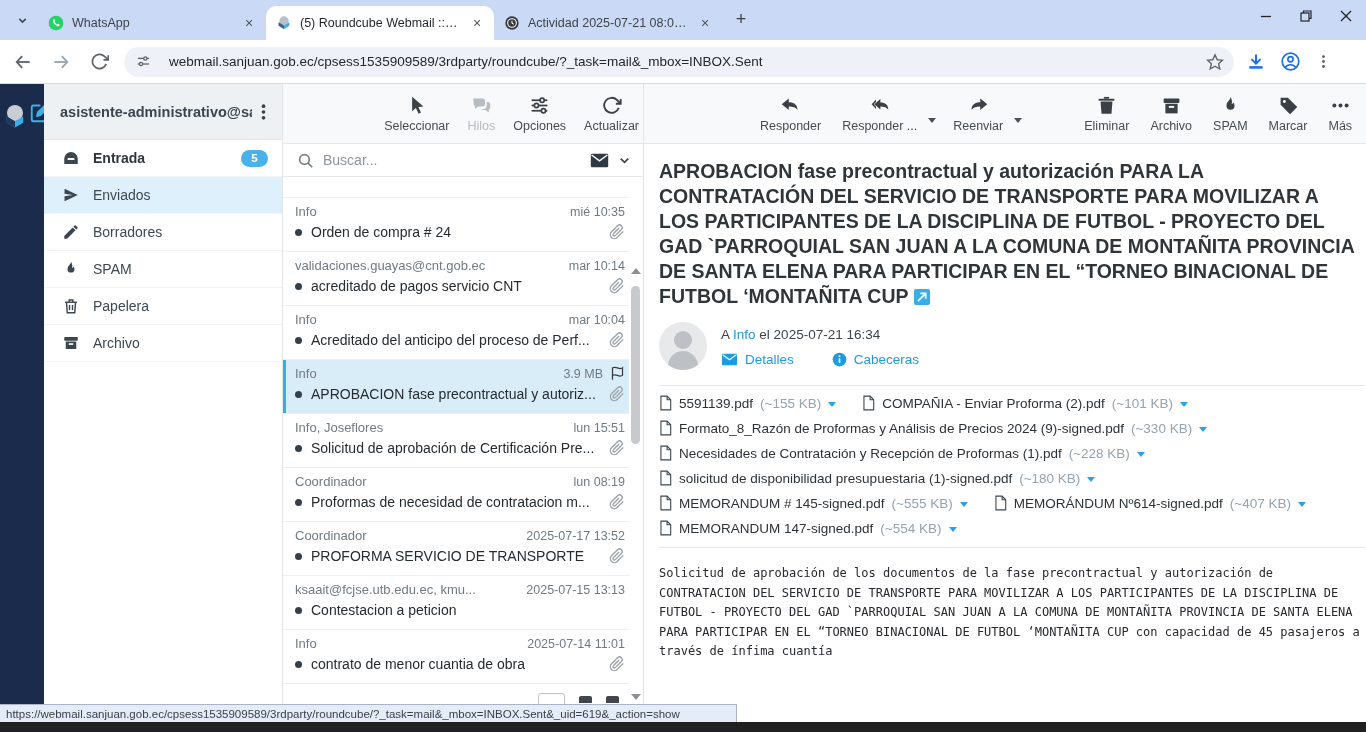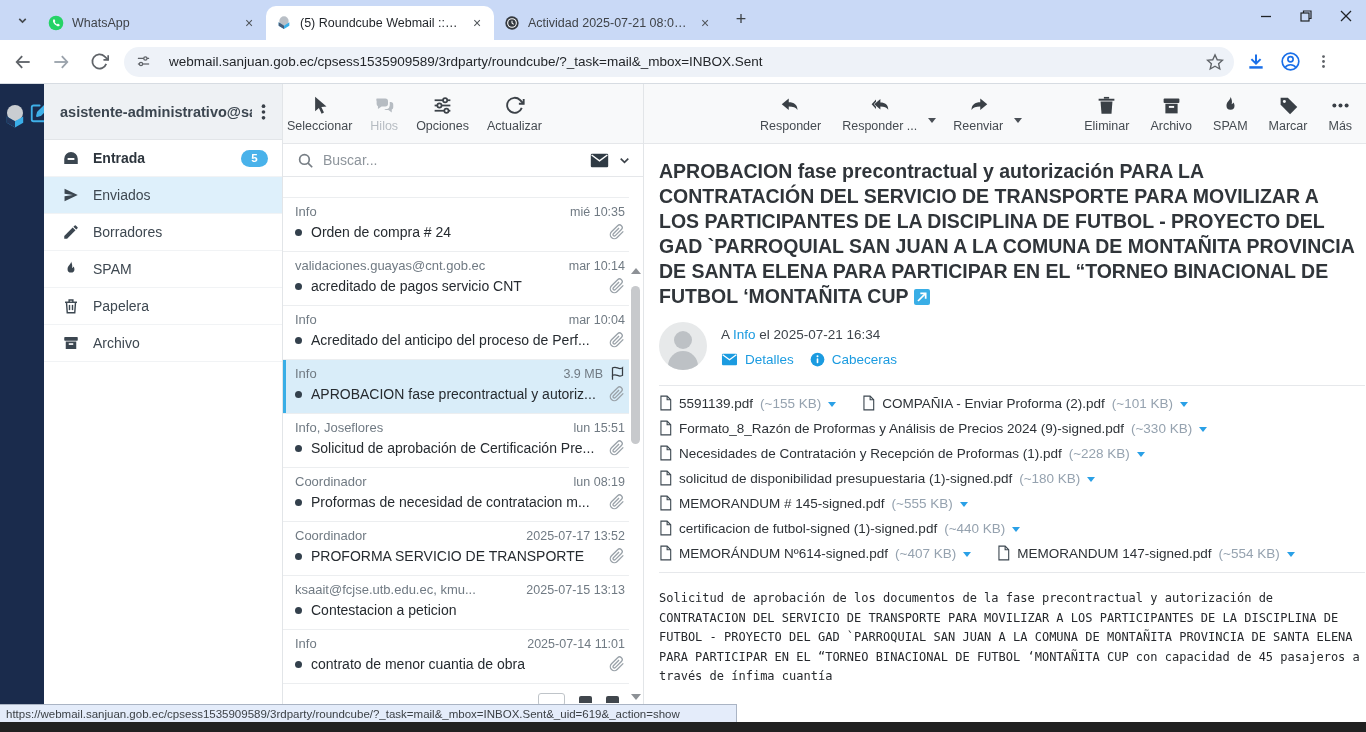--- a/index.html
+++ b/index.html
@@ -47,21 +47,21 @@
   .account-name { font-weight:bold; font-size:14.5px; color:#3c4650; flex:1; white-space:nowrap; overflow:hidden; }
   .kebab { width:22px; display:flex; justify-content:center; color:#394049; }
   .folder-row { height:37px; display:flex; align-items:center; gap:13px; padding:0 10px 0 18px; font-size:14px; color:#3e4851; border-bottom:1px solid #f1f3f5; }
   .folder-row .f-ic { width:18px; height:18px; color:#3b4650; flex:0 0 18px; }
   .folder-row.bold { font-weight:bold; color:#2d353d; }
   .folder-row.selected { background:#def0fb; }
   .badge { margin-left:auto; background:#49b2ea; color:#fff; border-radius:9px; min-width:27px; height:17px; font-size:11.5px; font-weight:bold; display:flex; align-items:center; justify-content:center; margin-right:4px; }
 
   
   .listpane { width:361px; flex:0 0 361px; border-right:1px solid #e2e5e8; display:flex; flex-direction:column; position:relative; background:#fff; }
-  .list-toolbar { height:60px; background:#f8f9fa; border-bottom:1px solid #e5e7ea; display:flex; align-items:center; justify-content:flex-start; gap:10px; flex:0 0 60px; }
+  .list-toolbar { height:60px; background:#f8f9fa; border-bottom:1px solid #e5e7ea; display:flex; align-items:center; justify-content:flex-end; gap:10px; flex:0 0 60px; }
   .tool-btn { display:flex; flex-direction:column; align-items:center; gap:3px; font-size:12.5px; color:#454b51; padding:0 4px; }
   .tool-btn svg { width:21px; height:21px; }
   .tool-btn.disabled { color:#b6bcc2; }
   .search-row { height:33px; border-bottom:1px solid #e5e7ea; display:flex; align-items:center; gap:9px; padding:0 12px 0 14px; flex:0 0 33px; }
   .search-ph { color:#8d949b; font-size:14px; flex:1; }
   .mlist { flex:1; overflow:hidden; padding-right:14px; }
   .mrow { height:54px; border-bottom:1px solid #eceef0; padding:6px 4px 0 12px; }
   .mrow.selected { background:#d9edf9; box-shadow:inset 3px 0 0 #39aee6; }
   .mrow.partial-top { margin-top:-33px; }
   .mrow.partial-bottom { opacity:.5; }
@@ -89,21 +89,21 @@
   .tb-gap { width:32px; }
   .read-scroll { flex:1; padding:15px 16px 0 15px; overflow:hidden; }
   .subject { width:698px; font-size:19.5px; line-height:25px; font-weight:bold; color:#30353a; }
   .ext-link { display:inline-block; width:16px; height:16px; background:#39aee6; border-radius:2px; vertical-align:-2px; margin-left:5px; }
   .sender-block { display:flex; gap:14px; margin-top:13px; align-items:flex-start; }
   .avatar { width:48px; height:48px; border-radius:50%; background:#e7e9ea; position:relative; overflow:hidden; flex:0 0 48px; }
   .avatar .head { position:absolute; top:9px; left:15px; width:18px; height:18px; border-radius:50%; background:#bdc1c5; }
   .avatar .bodyy { position:absolute; top:29px; left:9px; width:30px; height:30px; border-radius:50%; background:#bdc1c5; }
   .to-line { font-size:13.5px; color:#3e444b; margin-top:5px; }
   .to-line .lnk { color:#1b9be0; }
-  .meta-links { display:flex; gap:16px; margin-top:10px; align-items:center; }
+  .meta-links { display:flex; gap:38px; margin-top:10px; align-items:center; }
   .meta-item { display:flex; gap:7px; align-items:center; font-size:13.5px; color:#1b9be0; }
   .att-wrap { border-top:1px solid #e6e8eb; border-bottom:1px solid #e6e8eb; margin-top:15px; padding:9px 0 11px; }
   .att-flex { max-width:655px; display:flex; flex-wrap:wrap; column-gap:26px; row-gap:9px; }
   .att { display:flex; align-items:center; gap:7px; font-size:13.5px; white-space:nowrap; }
   .att .name { color:#2d3237; }
   .att .size { color:#95a2af; }
   .att-caret { width:0; height:0; border-left:4.5px solid transparent; border-right:4.5px solid transparent; border-top:5.5px solid #2aa0e6; margin-top:2px; }
   .body-text { margin-top:16px; width:706px; font-family:"DejaVu Sans Mono", monospace; font-size:12px; line-height:19.5px; color:#26292d; }
 
   
@@ -823,51 +823,40 @@
                 <svg width="13" height="16" viewBox="0 0 20 24" fill="none" stroke="#3c4750" stroke-width="1.7">
                   <path d="M3 1.5h9.5L18 7v15.5H3z"></path>
                   <path d="M12.5 1.5V7H18"></path>
                 </svg>
               </span>
               <span class="name">MEMORANDUM # 145-signed.pdf</span>
               <span class="size">(~555 KB)</span>
               <span class="att-caret"></span>
             </span>
 
+
             <span class="att">
               <span>
                 <svg width="13" height="16" viewBox="0 0 20 24" fill="none" stroke="#3c4750" stroke-width="1.7">
                   <path d="M3 1.5h9.5L18 7v15.5H3z"></path>
                   <path d="M12.5 1.5V7H18"></path>
                 </svg>
               </span>
-              <span class="name">certificacion de futbol-signed (1)-signed.pdf</span>
-              <span class="size">(~440 KB)</span>
+              <span class="name">MEMORÁNDUM Nº614-signed.pdf</span>
+              <span class="size">(~407 KB)</span>
               <span class="att-caret"></span>
             </span>
 
             <span class="att">
               <span>
                 <svg width="13" height="16" viewBox="0 0 20 24" fill="none" stroke="#3c4750" stroke-width="1.7">
                   <path d="M3 1.5h9.5L18 7v15.5H3z"></path>
                   <path d="M12.5 1.5V7H18"></path>
                 </svg>
               </span>
-              <span class="name">MEMORÁNDUM Nº614-signed.pdf</span>
-              <span class="size">(~407 KB)</span>
-              <span class="att-caret"></span>
-            </span>
-
-            <span class="att">
-              <span>
-                <svg width="13" height="16" viewBox="0 0 20 24" fill="none" stroke="#3c4750" stroke-width="1.7">
-                  <path d="M3 1.5h9.5L18 7v15.5H3z"></path>
-                  <path d="M12.5 1.5V7H18"></path>
-                </svg>
-              </span>
               <span class="name">MEMORANDUM 147-signed.pdf</span>
               <span class="size">(~554 KB)</span>
               <span class="att-caret"></span>
             </span>
           </div>
       </div>
 
       <div class="body-text">Solicitud de aprobación de los documentos de la fase precontractual y autorización de CONTRATACION DEL SERVICIO DE TRANSPORTE PARA MOVILIZAR A LOS PARTICIPANTES DE LA DISCIPLINA DE FUTBOL - PROYECTO DEL GAD `PARROQUIAL SAN JUAN A LA COMUNA DE MONTAÑITA PROVINCIA DE SANTA ELENA PARA PARTICIPAR EN EL “TORNEO BINACIONAL DE FUTBOL ‘MONTAÑITA CUP con capacidad de 45 pasajeros a través de ínfima cuantía</div>
     </div>
   </div>

